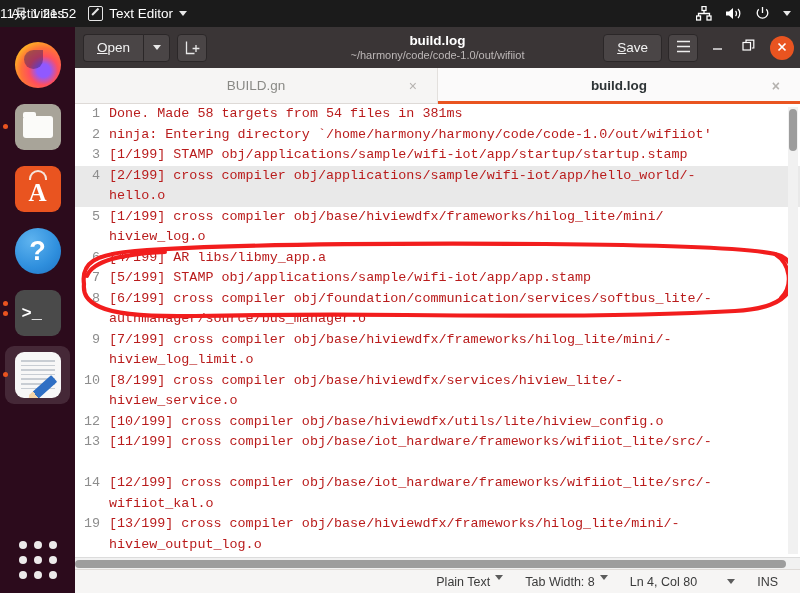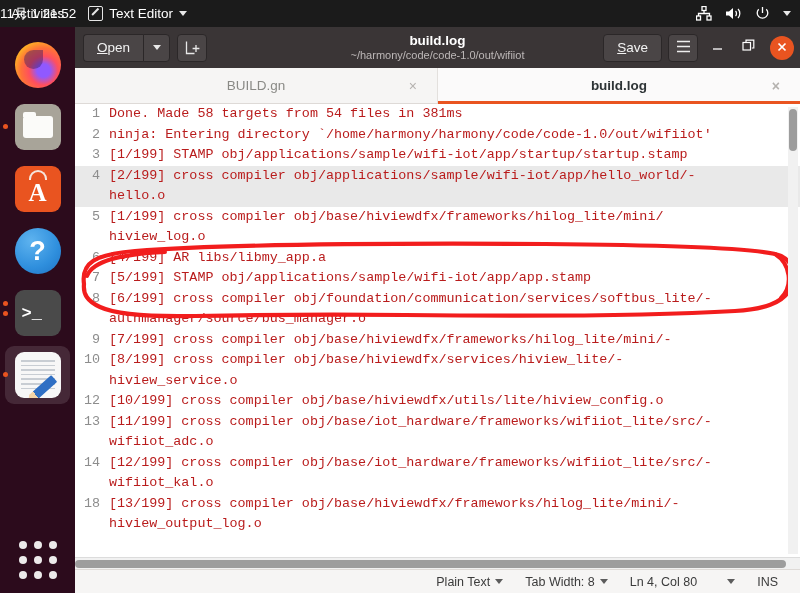--- a/index.html
+++ b/index.html
@@ -206,21 +206,21 @@
     position: absolute; left: 0; top: 2px; width: 711px; height: 8px;
     background: #9d9d9d; border-radius: 4px;
   }
 
   
   .statusbar {
     height: 24px; background: #f6f5f4; border-top: 1px solid #dedad7;
     display: flex; align-items: center; justify-content: flex-end;
     font-size: 12.5px; color: #3b3b3b; gap: 0;
   }
-  .st { display: flex; align-items: center; gap: 5px; margin-right: 22px; }
+  .st { display: flex; gap: 5px; margin-right: 22px; }
   .st .car { width:0;height:0;border-left:4px solid transparent;border-right:4px solid transparent;border-top:5px solid #5c5c5c; }
   .st.ins { }
 
   
   .annot { position: absolute; left: 0; top: 0; width: 725px; height: 453px; pointer-events: none; }
 </style>
 </head>
 <body>
 
 <div id="screen">
@@ -397,28 +397,29 @@
           <div class="line"><span class="gutter">3</span><span class="ltext">[1/199] STAMP obj/applications/sample/wifi-iot/app/startup/startup.stamp</span></div>
           <div class="line cur"><span class="gutter">4</span><span class="ltext">[2/199] cross compiler obj/applications/sample/wifi-iot/app/hello_world/-</span></div>
           <div class="line cur"><span class="gutter"></span><span class="ltext wrap">hello.o</span></div>
           <div class="line"><span class="gutter">5</span><span class="ltext">[1/199] cross compiler obj/base/hiviewdfx/frameworks/hilog_lite/mini/</span></div>
           <div class="line"><span class="gutter"></span><span class="ltext wrap">hiview_log.o</span></div>
           <div class="line"><span class="gutter">6</span><span class="ltext">[4/199] AR libs/libmy_app.a</span></div>
           <div class="line"><span class="gutter">7</span><span class="ltext">[5/199] STAMP obj/applications/sample/wifi-iot/app/app.stamp</span></div>
           <div class="line"><span class="gutter">8</span><span class="ltext">[6/199] cross compiler obj/foundation/communication/services/softbus_lite/-</span></div>
           <div class="line"><span class="gutter"></span><span class="ltext wrap">authmanager/source/bus_manager.o</span></div>
           <div class="line"><span class="gutter">9</span><span class="ltext">[7/199] cross compiler obj/base/hiviewdfx/frameworks/hilog_lite/mini/-</span></div>
+          <div class="line"><span class="gutter"></span><span class="ltext wrap">hiview_log_limit.o</span></div>
           <div class="line"><span class="gutter">10</span><span class="ltext">[8/199] cross compiler obj/base/hiviewdfx/services/hiview_lite/-</span></div>
           <div class="line"><span class="gutter"></span><span class="ltext wrap">hiview_service.o</span></div>
           <div class="line"><span class="gutter">12</span><span class="ltext">[10/199] cross compiler obj/base/hiviewdfx/utils/lite/hiview_config.o</span></div>
           <div class="line"><span class="gutter">13</span><span class="ltext">[11/199] cross compiler obj/base/iot_hardware/frameworks/wifiiot_lite/src/-</span></div>
-          <div class="line"><span class="gutter"></span><span class="ltext wrap">wifiiot_adc.o</span></div>
+          <div class="line"><span class="gutter"></span></div>
           <div class="line"><span class="gutter">14</span><span class="ltext">[12/199] cross compiler obj/base/iot_hardware/frameworks/wifiiot_lite/src/-</span></div>
           <div class="line"><span class="gutter"></span><span class="ltext wrap">wifiiot_kal.o</span></div>
-          <div class="line"><span class="gutter">18</span><span class="ltext">[13/199] cross compiler obj/base/hiviewdfx/frameworks/hilog_lite/mini/-</span></div>
+          <div class="line"><span class="gutter">19</span><span class="ltext">[13/199] cross compiler obj/base/hiviewdfx/frameworks/hilog_lite/mini/-</span></div>
           <div class="line"><span class="gutter"></span><span class="ltext wrap">hiview_output_log.o</span></div>
         </div>
 
       <svg class="annot" viewBox="0 0 725 453">
         <path d="M9 180 C 6 159, 20 150, 60 147 C 140 141, 300 139, 470 140
                  C 590 141, 690 144, 706 152 C 722 160, 721 176, 714 187
                  C 706 199, 690 205, 660 207 C 560 213, 420 212, 330 211
                  C 250 210, 170 211, 120 212 C 70 213, 40 210, 25 203
                  C 12 197, 8 190, 9 180 Z" fill="none" stroke="#f21d1d" stroke-width="4.2" stroke-linecap="round"></path>
         <path d="M12 172 C 18 156, 48 150, 90 148" fill="none" stroke="#f21d1d" stroke-width="4" stroke-linecap="round"></path>

